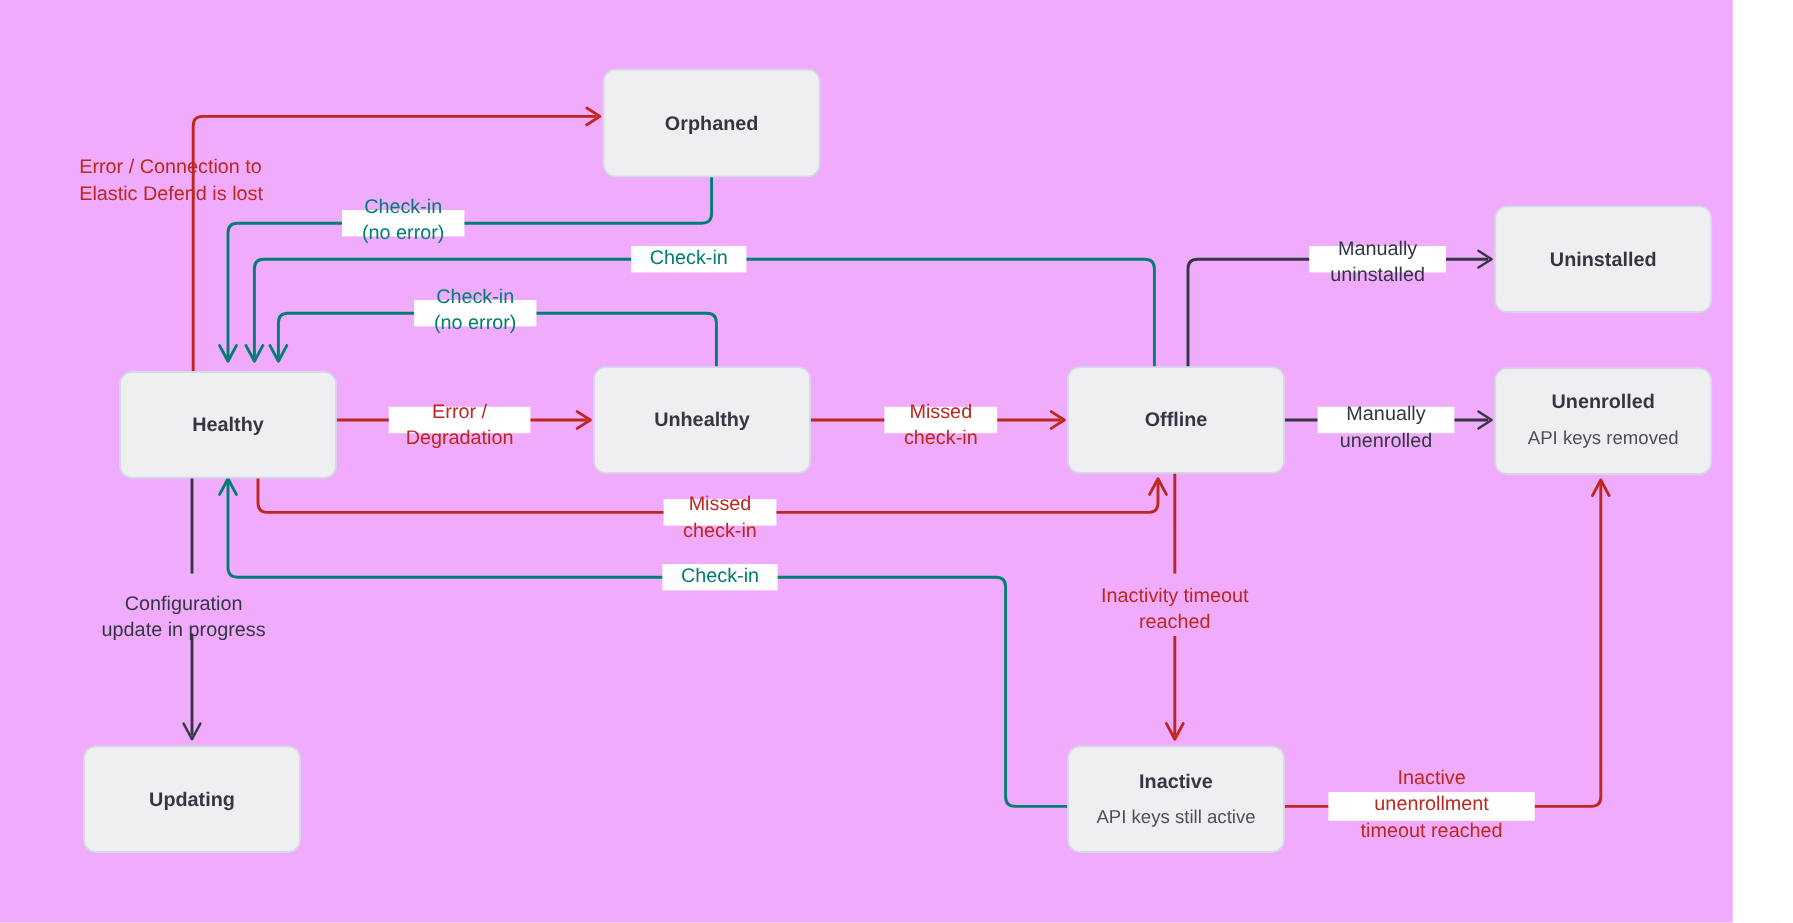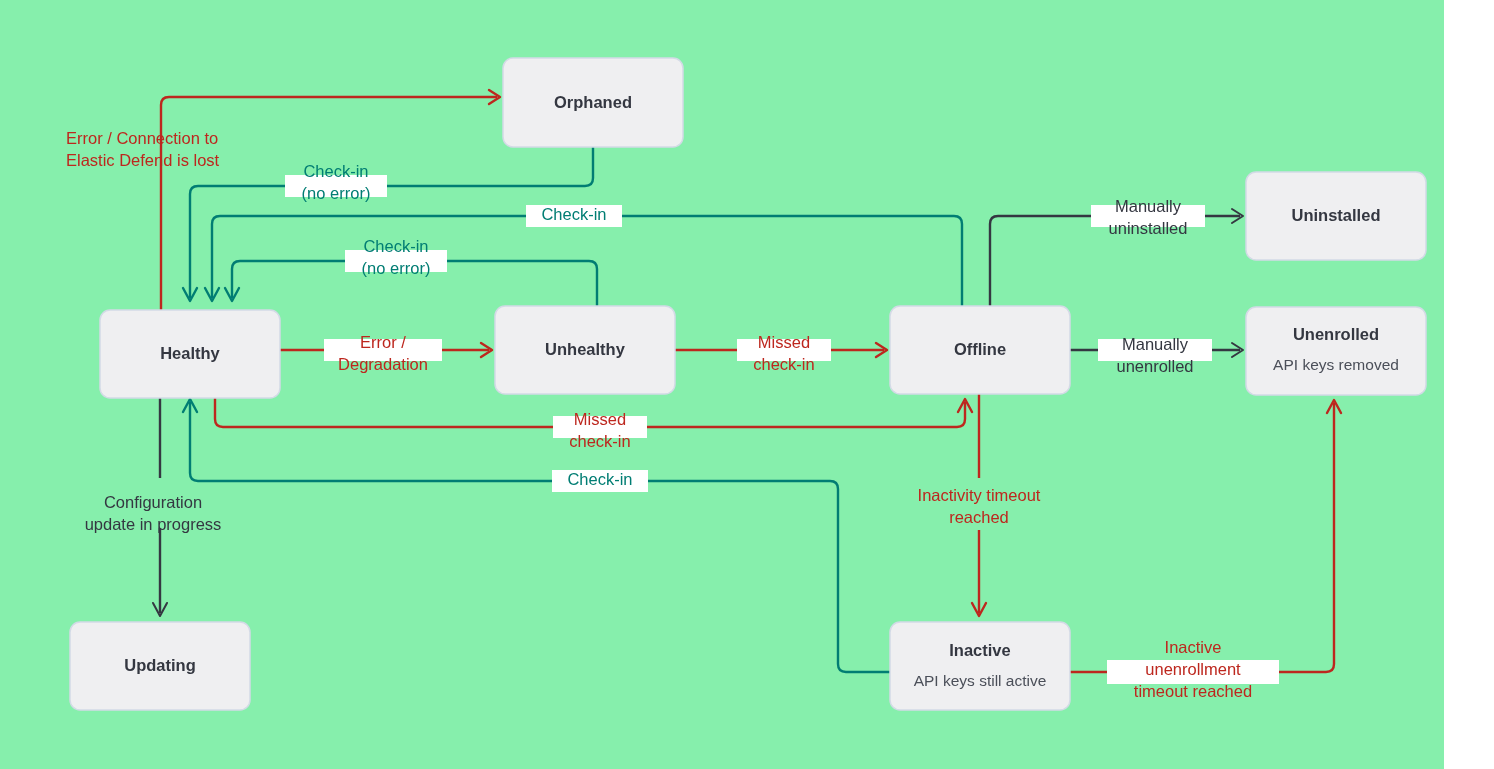--- a/index.html
+++ b/index.html
@@ -11,21 +11,21 @@
   body {
     width: 1494px;
     height: 769px;
     font-family: "Liberation Sans", sans-serif;
     overflow: hidden;
   }
   #diagram-root {
     position: relative;
     width: 1444px;
     height: 769px;
-    background: #86efac;
+    background: #f0abfc;
   }
   svg#state-diagram {
     display: block;
     width: 1494px;
     height: 769px;
   }
   .node-box {
     fill: #EFEFF1;
     stroke: #D3DAE6;
     stroke-width: 1.5;

